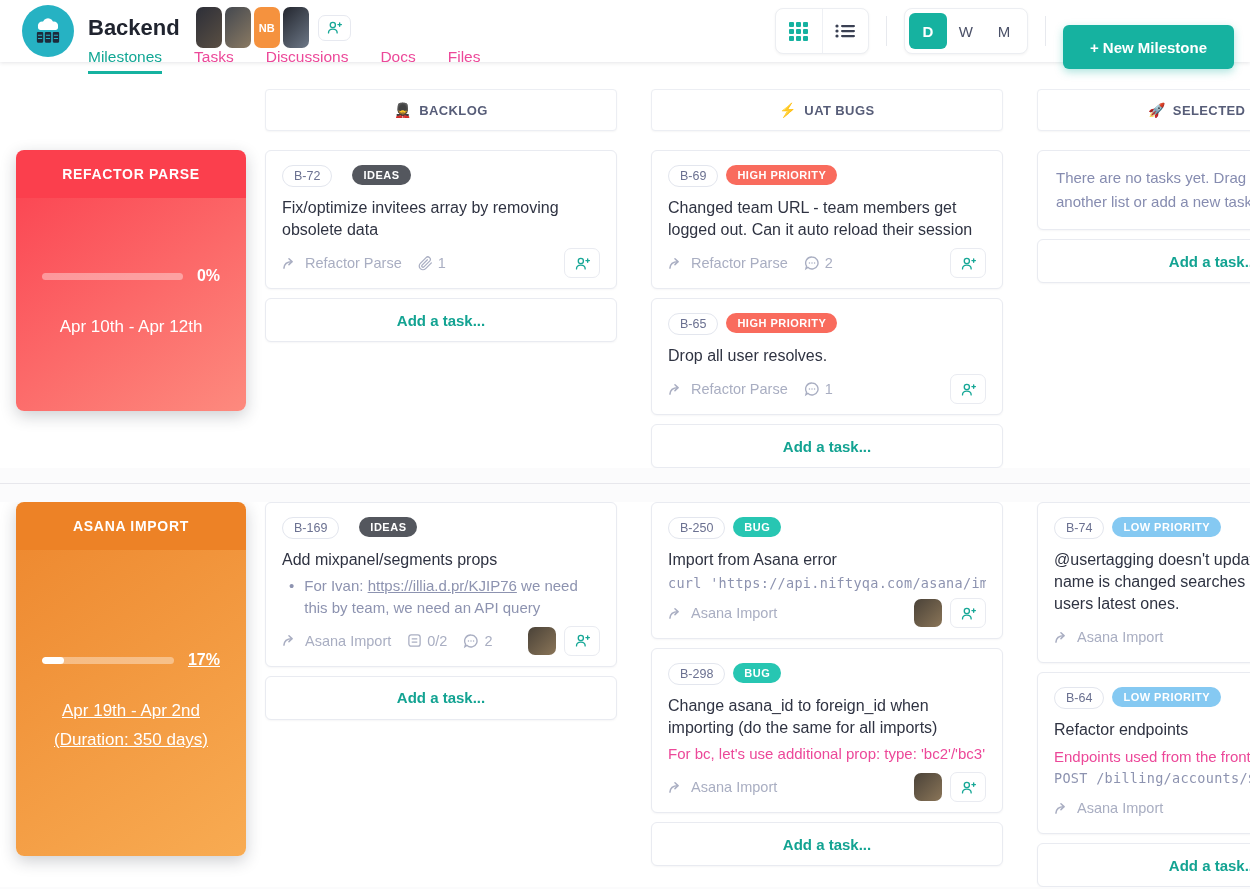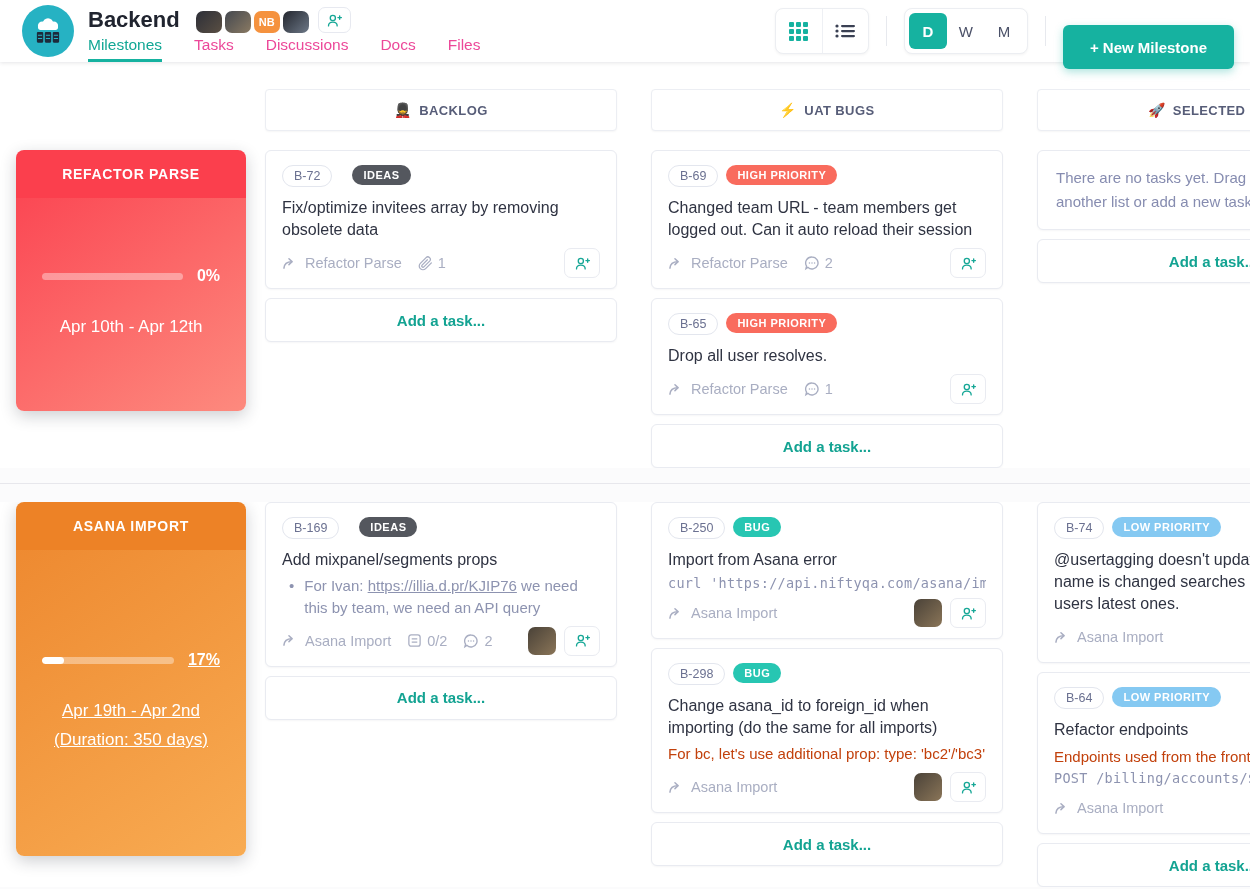--- a/index.html
+++ b/index.html
@@ -8,24 +8,24 @@
 
   
   .topbar { height:62px; display:flex; align-items:stretch; background:#fff;
     padding:0 16px 0 22px; position:relative; z-index:10;
     box-shadow:0 1px 4px rgba(40,45,60,.12); }
   .logo { width:52px; height:52px; border-radius:50%; background:#26b2c3;
     align-self:center; margin-right:14px; flex:none; display:flex;
     align-items:center; justify-content:center; box-shadow:0 0 0 3px #fff; }
   .title-tabs { display:flex; flex-direction:column; justify-content:space-between;
     padding-top:7px; }
-  .title-row { display:flex; align-items:flex-end; }
+  .title-row { display:flex; align-items:center; }
   .project-title { font-size:22px; font-weight:bold; color:#20242f; margin-right:16px; }
   .avatars { display:flex; gap:3px; }
-  .avatar { width:26px; height:22px; border-radius:7px; flex:none;
+  .avatar { width:26px; height:41px; border-radius:7px; flex:none;
     display:flex; align-items:center; justify-content:center; }
   .avatar.photo-a { background:linear-gradient(135deg,#2d2f38,#5a4f43); }
   .avatar.photo-b { background:linear-gradient(135deg,#44484f,#8a7a63); }
   .avatar.photo-c { background:linear-gradient(135deg,#23262e,#6d7887); }
   .avatar.nb { background:#f5923e; color:#fff; font-size:11px; font-weight:bold; }
   .add-member { width:33px; height:26px; border:1px solid #e7e9f0; border-radius:7px;
     background:#fff; margin-left:9px; display:flex; align-items:center;
     justify-content:center; cursor:pointer; }
   .tabs { display:flex; gap:32px; }
   .tab { font-size:15.5px; color:#ec4899; padding-bottom:5px; cursor:pointer;
@@ -95,21 +95,21 @@
   .badges { display:flex; gap:8px; align-items:flex-start; margin-bottom:10px; }
   .id-badge { border:1px solid #e3e6ee; border-radius:12px; padding:3px 11px;
     font-size:12.5px; color:#6b7191; background:#fff; }
   .tag { border-radius:12px; padding:4px 11px; font-size:11px; font-weight:bold;
     color:#fff; letter-spacing:.5px; }
   .tag-ideas { background:#54575e;margin-left:12px; }
   .tag-high  { background:#f96b5d; }
   .tag-bug   { background:#27c6b2; }
   .tag-low   { background:#85c9f2; }
   .card-title { font-size:16px; color:#2f3342; line-height:1.38; margin-bottom:4px; }
-  .card-desc { font-size:15px; color:#c2410c; line-height:1.45; margin-bottom:2px; }
+  .card-desc { font-size:15px; color:#ec4899; line-height:1.45; margin-bottom:2px; }
   .card-code { font-family:"DejaVu Sans Mono","Liberation Mono",monospace;
     font-size:13.5px; color:#8d93b0; white-space:nowrap; overflow:hidden;
     margin:3px 0 4px; letter-spacing:.3px; }
   .bullet { display:flex; font-size:15px; color:#8d93b0; line-height:1.45;
     margin-bottom:2px; }
   .bullet .dot { margin:0 10px 0 7px; flex:none; }
   .bullet u { text-decoration:underline; }
   .card-footer { display:flex; align-items:center; margin-top:7px; color:#a9aec2;
     font-size:14.5px; min-height:30px; }
   .f-link { display:flex; align-items:center; gap:8px; }

